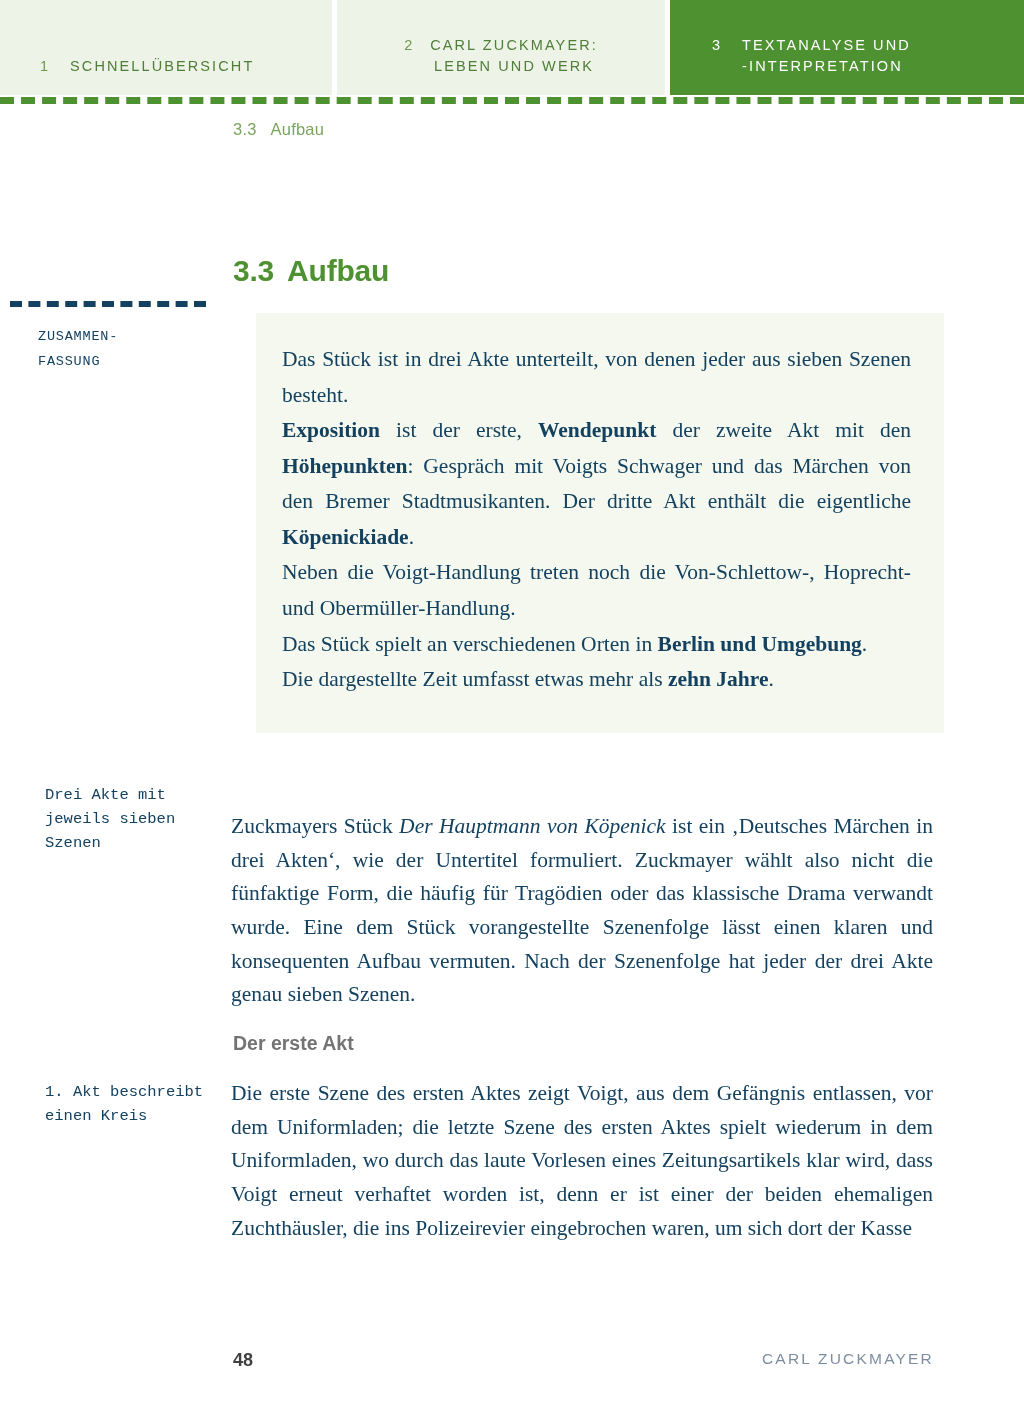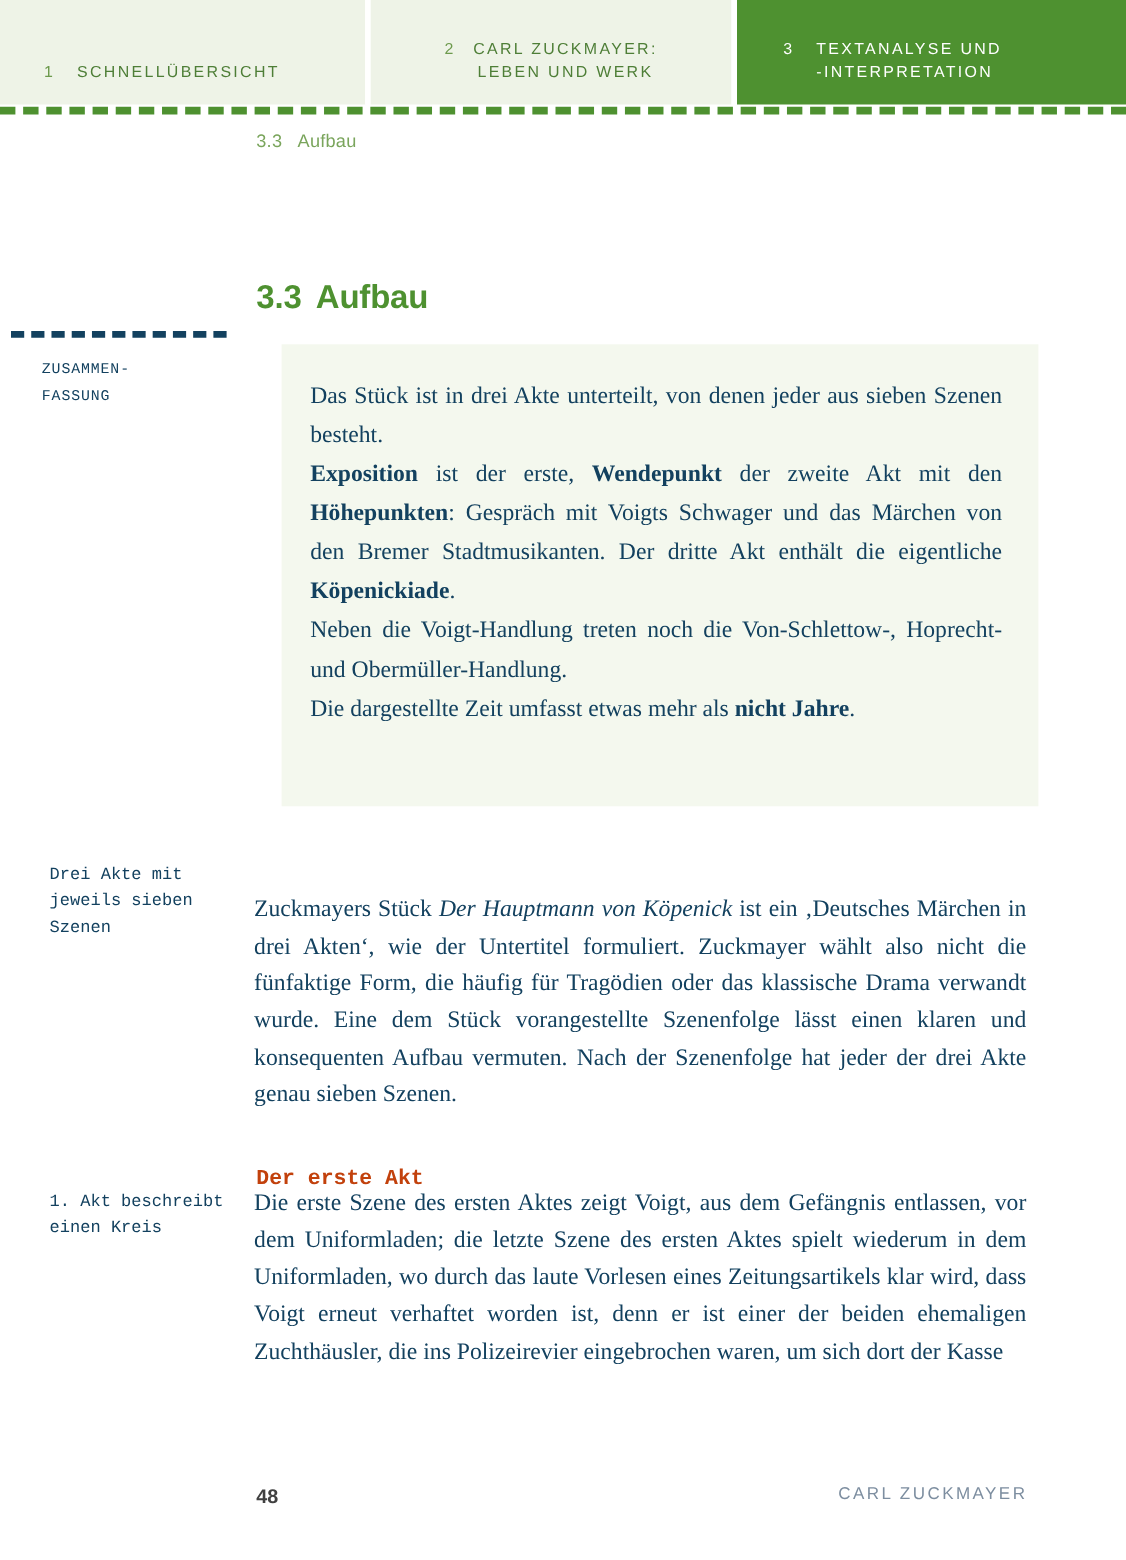--- a/index.html
+++ b/index.html
@@ -167,25 +167,25 @@
     font-size: 21.5px;
     line-height: 1.565;
     color: #13415f;
     text-align: justify;
     text-justify: inter-word;
   }
   .body-col p.last-line-fill { text-align-last: left; margin-top: 32px; }
   .para-1 { top: 778px; }
   .sub-heading {
     position: absolute;
-    left: 233px; top: 1044px;
-    font-family: Liberation Mono, monospace;
+    left: 233px; top: 1016px;
+    font-family: Liberation Sans, sans-serif;
     font-size: 19.5px;
     font-weight: bold;
-    color: #c2410c;
+    color: #737373;
   }
   .para-2 { top: 1077px; }
 
   
   .footer {
     position: absolute;
     left: 0; top: 1348px;
     width: 1024px;
     height: 40px;
   }
@@ -250,21 +250,22 @@
 </h1>
 
 <div class="note-dash"></div>
 <div class="margin-note note-zusammen">ZUSAMMEN-
 FASSUNG</div>
 
 <div class="summary-box">
   <p><span>Das Stück ist in drei Akte unterteilt, von denen jeder aus sieben Szenen besteht.</span></p>
   <p><b>Exposition</b><span> ist der erste, </span><b>Wendepunkt</b><span> der zweite Akt mit den </span><b>Höhepunkten</b><span>: Gespräch mit Voigts Schwager und das Märchen von den Bremer Stadtmusikanten. Der dritte Akt enthält die eigentliche </span><b>Köpenickiade</b><span>.</span></p>
   <p><span>Neben die Voigt-Handlung treten noch die Von-Schlettow-, Hoprecht- und Obermüller-Handlung.</span></p>
-  <p><span>Die dargestellte Zeit umfasst etwas mehr als </span><b>nicht Jahre</b><span>.</span></p>
+  <p><span>Das Stück spielt an verschiedenen Orten in </span><b>Berlin und Umgebung</b><span>.</span></p>
+  <p><span>Die dargestellte Zeit umfasst etwas mehr als </span><b>zehn Jahre</b><span>.</span></p>
 </div>
 
 <div class="margin-note note-drei">Drei Akte mit
 jeweils sieben
 Szenen</div>
 
 <div class="body-col para-1">
   <p class="last-line-fill"><span>Zuckmayers Stück </span><i>Der Hauptmann von Köpenick</i><span> ist ein ‚Deutsches Märchen in drei Akten‘, wie der Untertitel formuliert. Zuckmayer wählt also nicht die fünfaktige Form, die häufig für Tragödien oder das klassische Drama verwandt wurde. Eine dem Stück vorangestellte Szenenfolge lässt einen klaren und konsequenten Aufbau vermuten. Nach der Szenenfolge hat jeder der drei Akte genau sieben Szenen.</span></p>
 </div>
 

